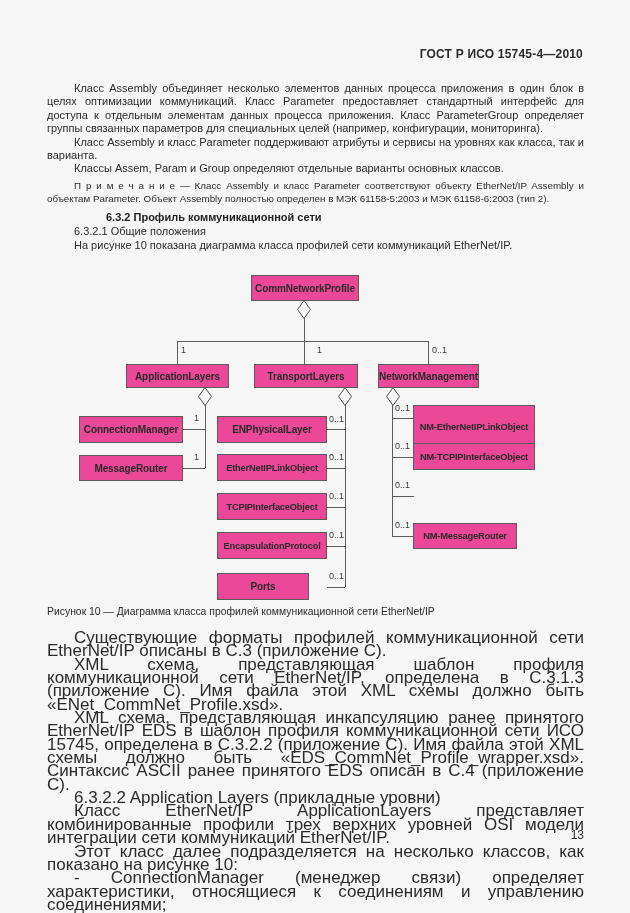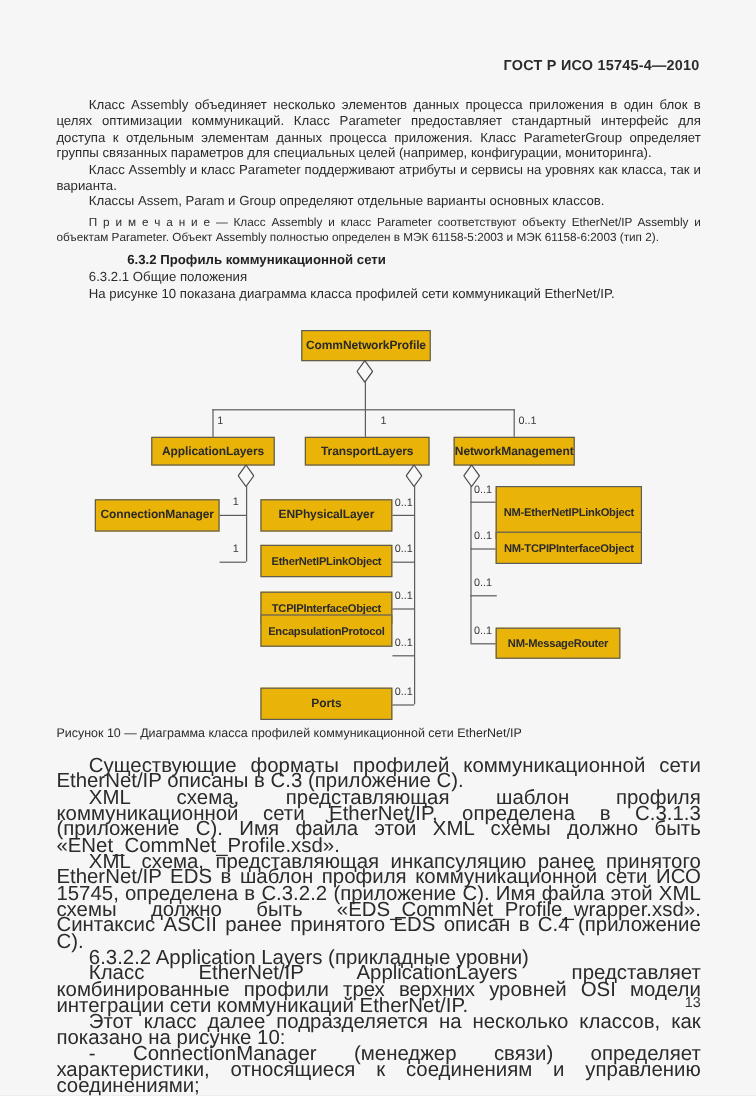--- a/index.html
+++ b/index.html
@@ -15,21 +15,21 @@
   .note{position:absolute;left:47px;top:179px;width:537px;font-size:9.8px;line-height:13px;text-align:justify;text-indent:27px;color:#2b2b2b;}
   .h-bold{position:absolute;left:74px;font-size:11px;font-weight:bold;color:#222;padding-left:32px;}
   .h-reg{position:absolute;left:74px;font-size:11px;color:#2b2b2b;}
   .caption{position:absolute;left:47px;top:606px;width:537px;text-align:left;font-size:10.4px;color:#2b2b2b;}
   .tb2{top:631px;font-size:17px;line-height:13.35px;}
   .pagenum{position:absolute;top:828px;right:46px;font-size:12px;color:#333;}
 
   
   .diagram{position:absolute;left:0;top:0;width:630px;height:913px;pointer-events:none;}
   .box{
-    position:absolute;box-sizing:border-box;border:1px solid #5c5c5c;background:#eab308;
+    position:absolute;box-sizing:border-box;border:1px solid #5c5c5c;background:#ec4899;
     display:flex;align-items:center;justify-content:center;
     font-size:10px;font-weight:bold;color:#2a2a2a;white-space:nowrap;letter-spacing:-.1px;
   }
   .box.small{font-size:9.3px;letter-spacing:-.2px;}
   .hline,.vline{position:absolute;background:#5c5c5c;}
   .hline{height:1px;}
   .vline{width:1px;}
   .mult{position:absolute;font-size:9px;color:#3a3a3a;white-space:nowrap;}
   .diamond{position:absolute;width:14px;height:19px;}
 </style>
@@ -54,26 +54,27 @@
 
   <div class="diagram">
 
     <div class="box" style="left:251px;top:275px;width:108px;height:26px">CommNetworkProfile</div>
 
     <div class="box" style="left:126px;top:364px;width:103px;height:24px">ApplicationLayers</div>
     <div class="box" style="left:254px;top:364px;width:104px;height:24px">TransportLayers</div>
     <div class="box" style="left:378px;top:364px;width:101px;height:24px">NetworkManagement</div>
 
     <div class="box" style="left:79px;top:416px;width:104px;height:27px">ConnectionManager</div>
+    <div class="box" style="left:79px;top:455px;width:104px;height:26px">MessageRouter</div>
 
     <div class="box" style="left:217px;top:416px;width:110px;height:27px">ENPhysicalLayer</div>
     <div class="box small" style="left:217px;top:454px;width:110px;height:27px">EtherNetIPLinkObject</div>
     <div class="box small" style="left:217px;top:493px;width:110px;height:27px">TCPIPInterfaceObject</div>
-    <div class="box small" style="left:217px;top:512px;width:110px;height:27px">EncapsulationProtocol</div>
-    <div class="box" style="left:217px;top:573px;width:110px;height:27px">Ports</div>
+    <div class="box small" style="left:217px;top:532px;width:110px;height:27px">EncapsulationProtocol</div>
+    <div class="box" style="left:217px;top:573px;width:92px;height:27px">Ports</div>
 
     <div class="box small" style="left:413px;top:405px;width:122px;height:44px">NM-EtherNetIPLinkObject</div>
     <div class="box small" style="left:413px;top:443px;width:122px;height:27px">NM-TCPIPInterfaceObject</div>
     <div class="box small" style="left:413px;top:523px;width:104px;height:26px">NM-MessageRouter</div>
 
     <svg class="diamond" style="left:297px;top:300px" viewBox="0 0 14 19">
         <polygon points="7,0.5 13.5,9.5 7,18.5 0.5,9.5" fill="#f7f8f7" stroke="#4a4a4a" stroke-width="1"></polygon>
       </svg>
     <svg class="diamond" style="left:198px;top:387px" viewBox="0 0 14 19">
         <polygon points="7,0.5 13.5,9.5 7,18.5 0.5,9.5" fill="#f7f8f7" stroke="#4a4a4a" stroke-width="1"></polygon>

